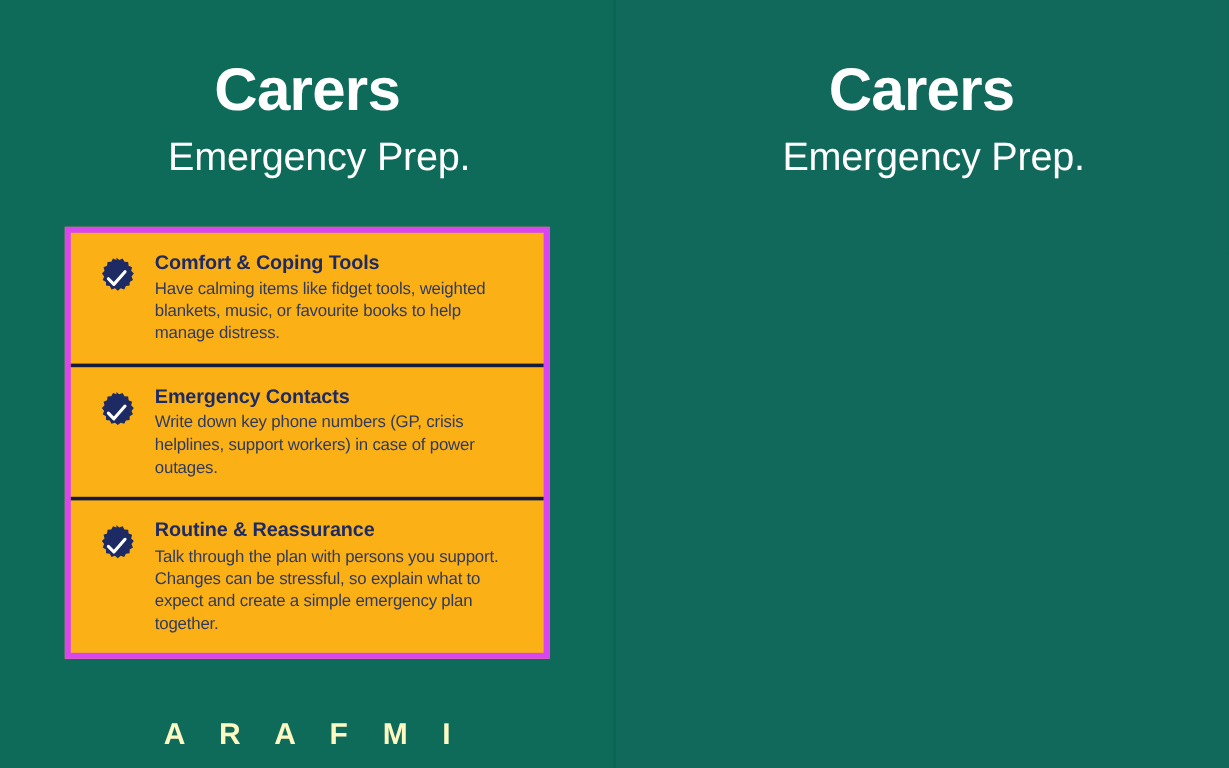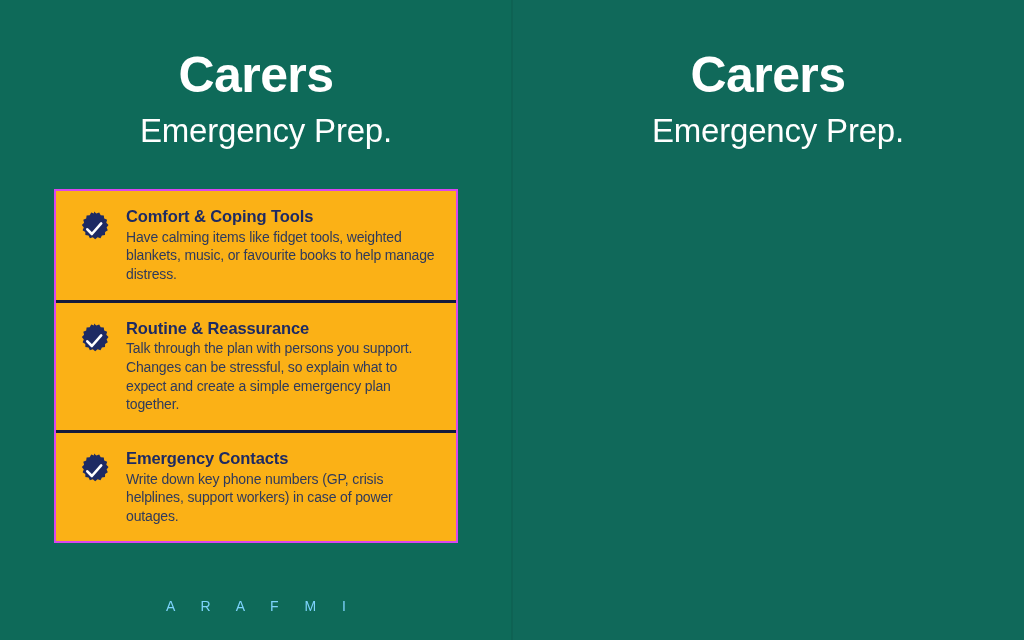--- a/index.html
+++ b/index.html
@@ -72,21 +72,21 @@
   
   .stack {
     position: absolute;
     box-sizing: border-box;
   }
   .stack-left {
     left: 54px;
     top: 189px;
     width: 404px;
     background: #fbb116;
-    border: 2px solid #d946ef;
+    border: 5px solid #d946ef;
   }
 
   .item {
     display: flex;
     align-items: flex-start;
     box-sizing: border-box;
   }
   .stack-left .item {
     padding: 16px 18px 16px 20px;
     border-bottom: 3px solid #141b3d;
@@ -123,23 +123,23 @@
   .stack-left .item-title { color: #1d2a63; }
   .stack-left .item-desc  { color: #2f3a5c; }
 
   
   .logo {
     position: absolute;
     left: 0;
     top: 598px;
     width: 512px;
     text-align: center;
-    color: #7dd3fc;
-    font-size: 14px;
-    font-weight: 400;
+    color: #fef9c3;
+    font-size: 25px;
+    font-weight: 700;
     letter-spacing: 11px;
     text-indent: 11px;
     font-family: "Liberation Sans", sans-serif;
   }
 </style>
 </head>
 <body>
 
 <div class="canvas">
 
@@ -166,35 +166,35 @@
       </div>
 
       <div class="item">
         <span class="badge">
           <svg viewBox="0 0 36 36" aria-hidden="true">
             <path fill="#1d2a63" d="M18 0.6 l2.3 2.0 2.9 -1.1 1.5 2.7 3.1 0.2 0.4 3.1 2.9 1.2 -0.8 3.0 2.2 2.2 -1.9 2.5 1.2 2.9 -2.7 1.6 -0.1 3.1 -3.1 0.4 -1.4 2.8 -2.9 -1.0 -2.4 2.0 -2.4 -2.0 -2.9 1.0 -1.4 -2.8 -3.1 -0.4 -0.1 -3.1 -2.7 -1.6 1.2 -2.9 -1.9 -2.5 2.2 -2.2 -0.8 -3.0 2.9 -1.2 0.4 -3.1 3.1 -0.2 1.5 -2.7 2.9 1.1 z"></path>
             <path fill="none" stroke="#ffffff" stroke-width="2.6" stroke-linecap="round" stroke-linejoin="round" d="M11.3 18.3 L15.9 23.0 L25.2 12.4"></path>
           </svg>
         </span>
         <div class="item-text">
-          <p class="item-title">Routine &amp; Reassurance</p>
-          <p class="item-desc">Talk through the plan with persons you support. Changes can be stressful, so explain what to expect and create a simple emergency plan together.</p>
+          <p class="item-title">Emergency Contacts</p>
+          <p class="item-desc">Write down key phone numbers (GP, crisis helplines, support workers) in case of power outages.</p>
         </div>
       </div>
 
       <div class="item">
         <span class="badge">
           <svg viewBox="0 0 36 36" aria-hidden="true">
             <path fill="#1d2a63" d="M18 0.6 l2.3 2.0 2.9 -1.1 1.5 2.7 3.1 0.2 0.4 3.1 2.9 1.2 -0.8 3.0 2.2 2.2 -1.9 2.5 1.2 2.9 -2.7 1.6 -0.1 3.1 -3.1 0.4 -1.4 2.8 -2.9 -1.0 -2.4 2.0 -2.4 -2.0 -2.9 1.0 -1.4 -2.8 -3.1 -0.4 -0.1 -3.1 -2.7 -1.6 1.2 -2.9 -1.9 -2.5 2.2 -2.2 -0.8 -3.0 2.9 -1.2 0.4 -3.1 3.1 -0.2 1.5 -2.7 2.9 1.1 z"></path>
             <path fill="none" stroke="#ffffff" stroke-width="2.6" stroke-linecap="round" stroke-linejoin="round" d="M11.3 18.3 L15.9 23.0 L25.2 12.4"></path>
           </svg>
         </span>
         <div class="item-text">
-          <p class="item-title">Emergency Contacts</p>
-          <p class="item-desc">Write down key phone numbers (GP, crisis helplines, support workers) in case of power outages.</p>
+          <p class="item-title">Routine &amp; Reassurance</p>
+          <p class="item-desc">Talk through the plan with persons you support. Changes can be stressful, so explain what to expect and create a simple emergency plan together.</p>
         </div>
       </div>
 
     </div>
 
     <div class="logo">A R A F M I</div>
   </section>
 
   <section class="panel panel-right">
 

